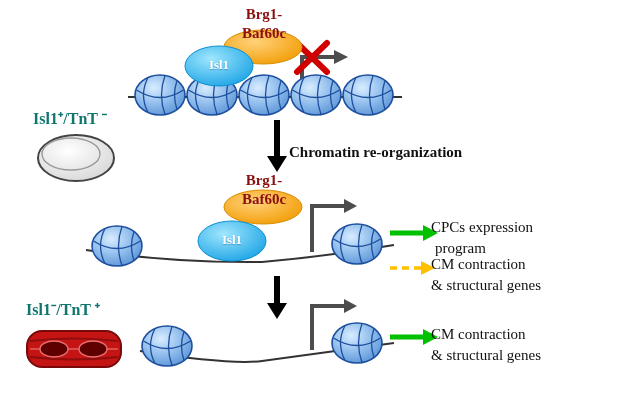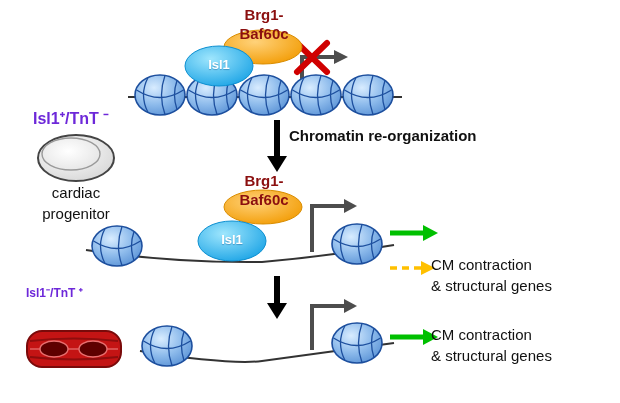--- a/index.html
+++ b/index.html
@@ -1,20 +1,20 @@
 <!DOCTYPE html>
 <html><head>
 <meta charset="utf-8">
 <style>
   * { margin:0; padding:0; box-sizing:border-box; }
   body { background:#ffffff; font-family:"Liberation Sans", sans-serif; }
   .canvas { position:relative; width:620px; height:403px; background:#ffffff; overflow:hidden; }
   .canvas svg.layer { position:absolute; left:0; top:0; }
-  .txt { position:absolute; font-size:15px; color:#111; line-height:19px; white-space:nowrap; }
-  .red { color:#6d28d9; font-weight:bold; }
+  .txt { position:absolute; font-size:15px; color:#111; line-height:19px; white-space:nowrap;font-family:Liberation Serif, serif; }
+  .red { color:#0f766e; font-weight:bold; }
   .bold { font-weight:bold; }
   .center { text-align:center; }
   .white-label { color:#ffffff; font-weight:bold; font-size:13px; text-shadow:0 1px 1px rgba(0,60,120,.35); }
   .complex-label { color:#8b0f0f; font-weight:bold; font-size:15px; line-height:19px; }
   .out-text { line-height:21px; }
   .indent { padding-left:4px; }
 </style>
 </head>
 <body>
 
@@ -127,43 +127,43 @@
     </g>
   </svg>
 
   <div class="txt complex-label center" style="left:224px; top:5px; width:80px;">
     <div>Brg1-</div>
     <div>Baf60c</div>
   </div>
 
   <div class="txt white-label center" style="left:186px; top:55px; width:66px;">Isl1</div>
 
-  <div class="txt bold" style="left:289px; top:126px; font-size:15px;">Chromatin re-organization</div>
+  <div class="txt bold" style="left:289px; top:143px; font-size:15px;">Chromatin re-organization</div>
 
   <div class="txt red" style="left:33px; top:109px; font-size:16px;">Isl1⁺/TnT ⁻</div>
 
-  <div class="txt center" style="left:26px; top:182px; width:100px; line-height:21px;">
-    <div>cardiac</div>
-    <div>progenitor</div>
-  </div>
 
   <div class="txt complex-label center" style="left:224px; top:171px; width:80px;">
     <div>Brg1-</div>
     <div>Baf60c</div>
   </div>
 
   <div class="txt white-label center" style="left:199px; top:230px; width:66px;">Isl1</div>
 
+  <div class="txt out-text" style="left:431px; top:217px;">
+    <div>CPCs expression</div>
+    <div class="indent">program</div>
+  </div>
 
   <div class="txt out-text" style="left:431px; top:254px;">
     <div>CM contraction</div>
     <div>&amp; structural genes</div>
   </div>
 
-  <div class="txt red" style="left:26px; top:284px; font-size:12px;">Isl1⁻/TnT ⁺</div>
+  <div class="txt red" style="left:26px; top:300px; font-size:16px;">Isl1⁻/TnT ⁺</div>
 
 
   <div class="txt out-text" style="left:431px; top:324px;">
     <div>CM contraction</div>
     <div>&amp; structural genes</div>
   </div>
 
 </div>
 
 </body></html>

